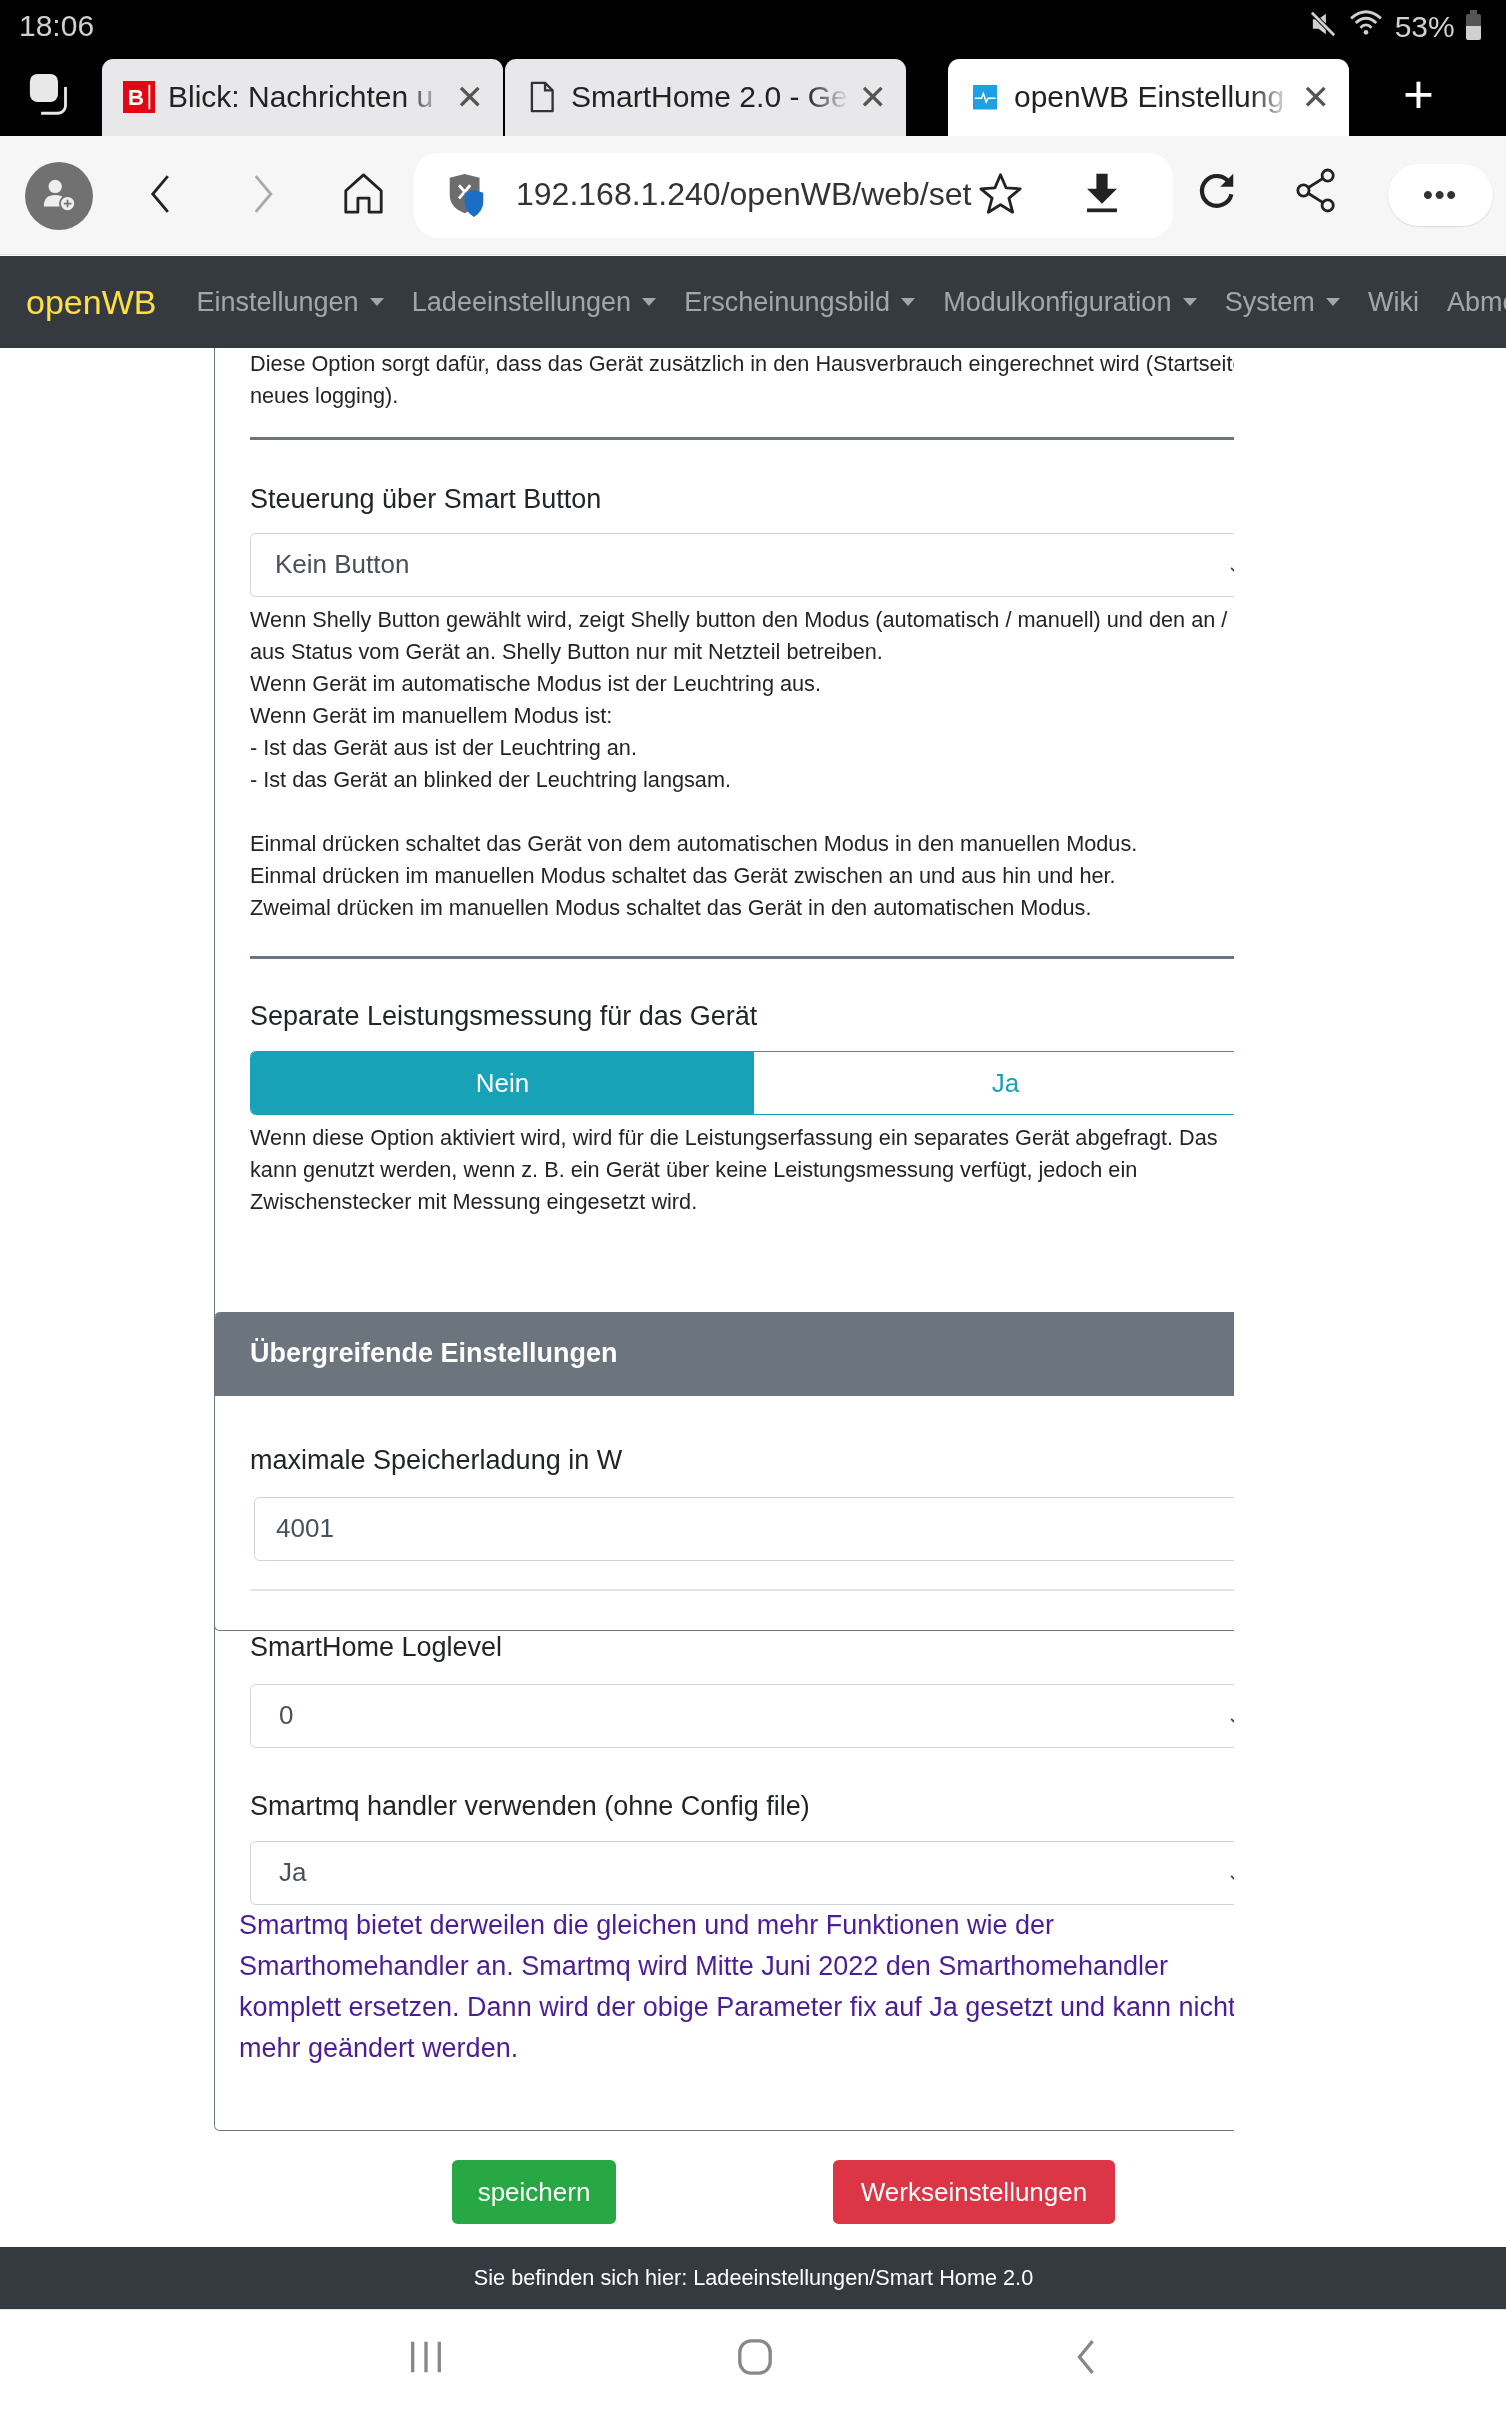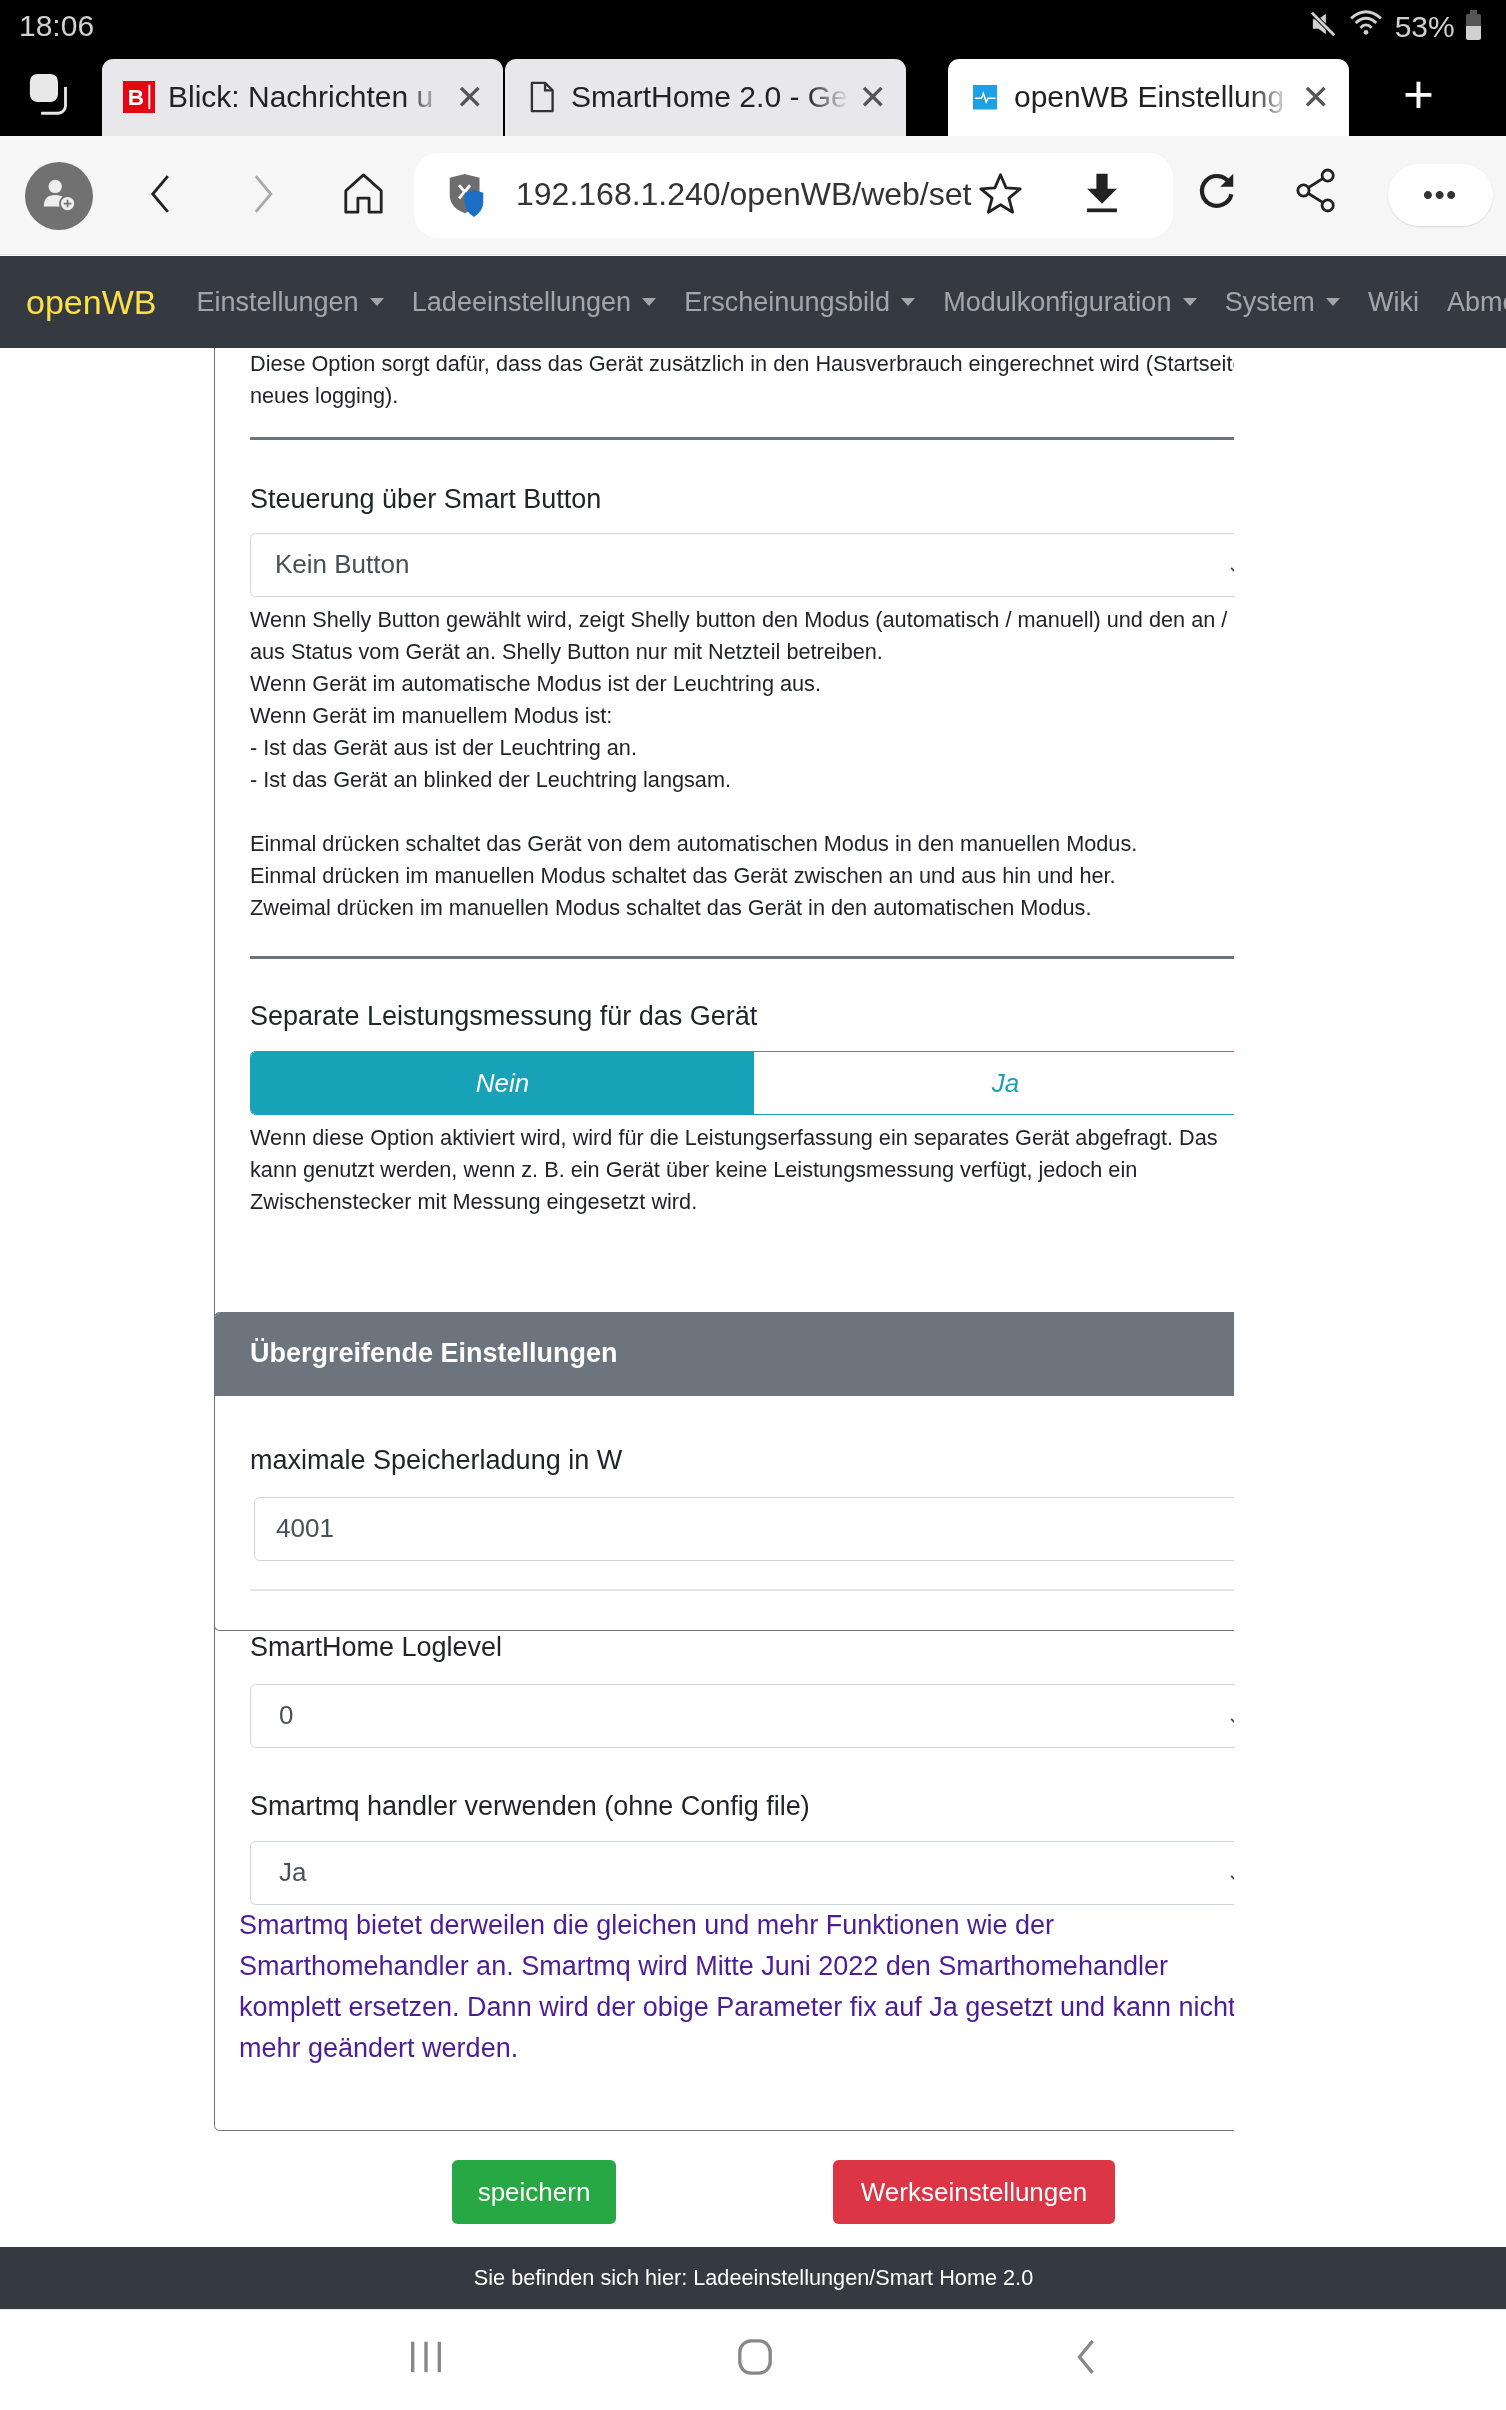--- a/index.html
+++ b/index.html
@@ -50,21 +50,21 @@
   .small { font-size: 21.7px; color: #212529; line-height: 32px; }
   .label { font-size: 27px; color: #212529; }
   .abs { position: absolute; }
   .hr-dark { position: absolute; height: 2.8px; background: #6c757d; }
   .hr-light { position: absolute; height: 1.9px; background: #e5e5e5; }
 
   .select { position: absolute; height: 64px; border: 1.9px solid #ced4da; border-radius: 5.6px; background: #fff; font-size: 26px; color: #495057; padding: 15px 28px; }
   .select .chev { position: absolute; right: 7.5px; top: 21px; }
   .input { position: absolute; height: 64px; border: 1.9px solid #ced4da; border-radius: 5.6px; background: #fff; font-size: 26px; color: #495057; padding: 15px 21px; }
 
-  .toggle { position: absolute; left: 250px; top: 703px; width: 1008px; height: 64px; border: 1.9px solid #17a2b8; border-radius: 5.6px; display: flex; overflow: hidden; font-style: italic; }
+  .toggle { position: absolute; left: 250px; top: 703px; width: 1008px; height: 64px; border: 1.9px solid #17a2b8; border-radius: 5.6px; display: flex; overflow: hidden; }
   .toggle .opt { flex: 1; display: flex; align-items: center; justify-content: center; font-size: 26px; }
   .toggle .opt.on { background: #17a2b8; color: #fff; }
   .toggle .opt.off { background: #fff; color: #17a2b8; }
 
   .warn { color: #4c1d95; font-size: 27px; line-height: 41px; }
 
   .btn { position: absolute; height: 64px; border-radius: 5.6px; color: #fff; font-size: 26px; display: flex; align-items: center; justify-content: center; }
   .btn.save { left: 452px; top: 1812px; width: 164px; background: #28a745; }
   .btn.reset { left: 833px; top: 1812px; width: 282px; background: #dc3545; }
 

